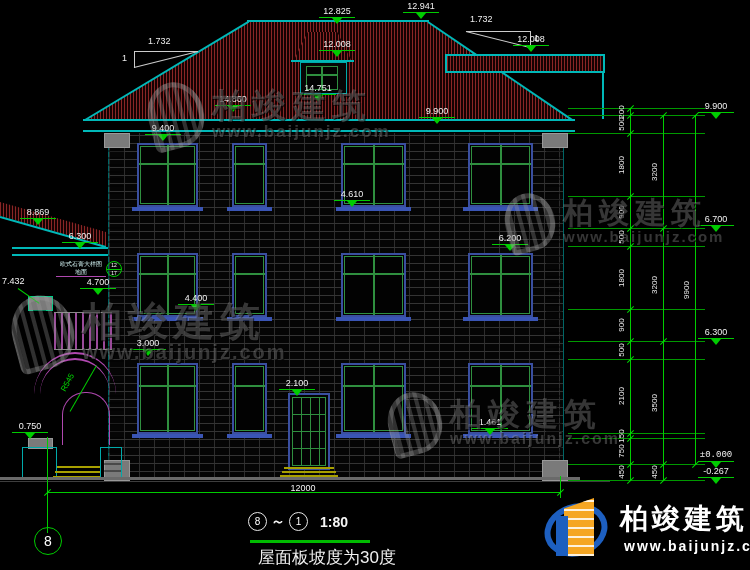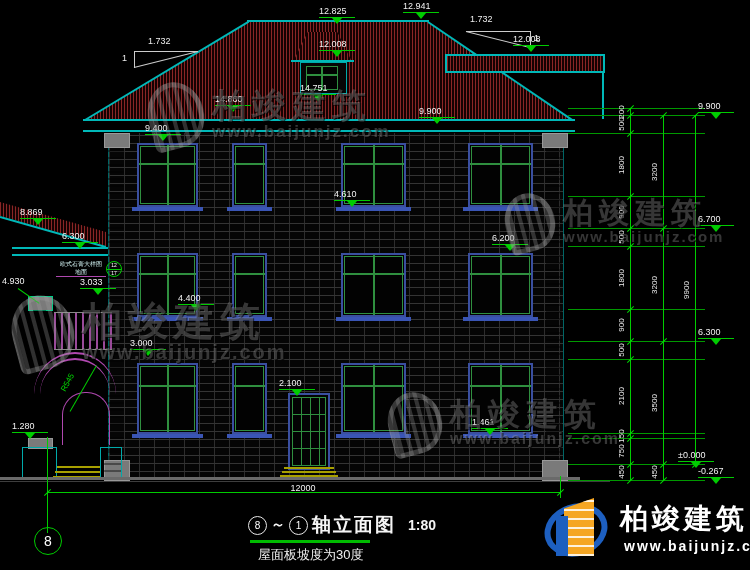--- a/index.html
+++ b/index.html
@@ -18,21 +18,21 @@
         border-left:1px solid #066;border-right:1px solid #066;}
   .pil{background:linear-gradient(#656565,#575757);
        background-image:repeating-linear-gradient(0deg,rgba(0,0,0,.4) 0 2px,transparent 2px 7px);}
   .cap{background:#7a7a7a;border:1px solid #999;}
   .win{position:absolute;background:#020202;border:2px solid #3a4fa0;box-sizing:border-box;}
   .win .inner{position:absolute;inset:1px;border:1px solid #2f8f3f;}
   .win .vm{position:absolute;top:0;bottom:0;left:50%;width:2px;margin-left:-1px;background:#2f8f3f;}
   .win .hm{position:absolute;left:0;right:0;top:30%;height:2px;background:#2f8f3f;}
   .sill{position:absolute;height:4px;background:#3a55b5;}
   
-  .mk{position:absolute;transform:translateX(-50%);text-align:left;z-index:30;}
+  .mk{position:absolute;transform:translateX(-50%);text-align:center;z-index:30;}
   .mk .mt{color:#f2f2f2;font-size:9px;white-space:nowrap;display:block;line-height:10px;}
   .mk .ml{height:1px;background:#00cc00;margin:1px auto 0;}
   .mk .tri{width:0;height:0;margin:0 auto;border-left:5px solid transparent;
            border-right:5px solid transparent;border-top:6px solid #00cc00;}
   .vlab{position:absolute;transform:translate(-50%,-50%) rotate(-90deg);font-size:8px;
         color:#ededed;white-space:nowrap;z-index:25;}
   .tick{position:absolute;width:9px;height:1px;background:#00dd00;transform:rotate(-45deg);z-index:26;}
   .exl{position:absolute;height:1px;background:#009900;z-index:20;}
   .vln{position:absolute;width:1px;background:#00cc00;z-index:21;}
   .wm{position:absolute;color:rgba(158,158,158,.34);z-index:40;display:flex;align-items:center;
@@ -184,21 +184,21 @@
   <div class="abs" style="left:56px;top:260px;width:50px;border-bottom:1px solid #b048b0;color:#cfeeee;font-size:6px;line-height:8px;text-align:center;">
     <div>欧式石膏大样图</div>
     <div>地面</div>
   </div>
   <div class="abs" style="left:106px;top:261px;width:16px;height:16px;border:1px solid #00cc00;border-radius:50%;
               color:#fff;font-size:5px;line-height:7px;text-align:center;box-sizing:border-box;">
     <div style="border-bottom:1px solid #00cc00;">12</div>
     <div>17</div>
   </div>
 
-  <div class="abs" style="left:2px;top:276px;color:#f2f2f2;font-size:9px;">4.930</div>
+  <div class="abs" style="left:2px;top:276px;color:#f2f2f2;font-size:9px;">7.432</div>
   <div class="abs grnl" style="left:18px;top:288px;width:26px;height:1px;transform-origin:left center;transform:rotate(35deg);"></div>
 
   <div class="abs" style="left:120px;top:36px;width:100px;height:40px;">
     <span style="position:absolute;left:28px;top:0;color:#eee;font-size:9px;">1.732</span>
     <span style="position:absolute;left:2px;top:17px;color:#eee;font-size:9px;">1</span>
     <div class="abs" style="left:14px;top:15px;width:64px;height:1px;background:#ccc;"></div>
     <div class="abs" style="left:14px;top:15px;width:1px;height:17px;background:#ccc;"></div>
     <div class="abs" style="left:14px;top:31px;width:66px;height:1px;background:#ccc;transform-origin:left center;transform:rotate(-14deg);"></div>
   </div>
   <div class="abs" style="left:462px;top:14px;width:100px;height:40px;">
@@ -278,21 +278,21 @@
         <span class="mt">8.869</span>
         <div class="ml" style="width:36px"></div>
         <div class="tri"></div>
       </div>
       <div class="mk" style="left: 80px; top: 231px;">
         <span class="mt">6.300</span>
         <div class="ml" style="width:36px"></div>
         <div class="tri"></div>
       </div>
       <div class="mk" style="left: 98px; top: 277px;">
-        <span class="mt">3.033</span>
+        <span class="mt">4.700</span>
         <div class="ml" style="width:36px"></div>
         <div class="tri"></div>
       </div>
       <div class="mk" style="left: 196px; top: 293px;">
         <span class="mt">4.400</span>
         <div class="ml" style="width:36px"></div>
         <div class="tri"></div>
       </div>
       <div class="mk" style="left: 148px; top: 338px;">
         <span class="mt">3.000</span>
@@ -303,40 +303,40 @@
         <span class="mt">2.100</span>
         <div class="ml" style="width:36px"></div>
         <div class="tri"></div>
       </div>
       <div class="mk" style="left: 490px; top: 417px;">
         <span class="mt">1.461</span>
         <div class="ml" style="width:36px"></div>
         <div class="tri"></div>
       </div>
       <div class="mk" style="left: 30px; top: 421px;">
-        <span class="mt">1.280</span>
+        <span class="mt">0.750</span>
         <div class="ml" style="width:36px"></div>
         <div class="tri"></div>
       </div>
       <div class="mk" style="left: 716px; top: 101px;">
         <span class="mt">9.900</span>
         <div class="ml" style="width:36px"></div>
         <div class="tri"></div>
       </div>
       <div class="mk" style="left: 716px; top: 214px;">
         <span class="mt">6.700</span>
         <div class="ml" style="width:36px"></div>
         <div class="tri"></div>
       </div>
       <div class="mk" style="left: 716px; top: 327px;">
         <span class="mt">6.300</span>
         <div class="ml" style="width:36px"></div>
         <div class="tri"></div>
       </div>
-      <div class="mk" style="left: 696px; top: 450px;">
+      <div class="mk" style="left: 716px; top: 450px; font-family: Liberation Mono, monospace;">
         <span class="mt">±0.000</span>
         <div class="ml" style="width:36px"></div>
         <div class="tri"></div>
       </div>
       <div class="mk" style="left: 716px; top: 466px;">
         <span class="mt">-0.267</span>
         <div class="ml" style="width:36px"></div>
         <div class="tri"></div>
       </div>
       <div class="exl" style="left:568px;top:108px;width:137px;"></div>
@@ -411,25 +411,24 @@
     </div>
 
   <div class="abs" style="left:248px;top:512px;display:flex;align-items:center;gap:4px;">
     <span class="cir" style="width:17px;height:17px;font-size:10px;">
         <span>8</span>
       </span>
     <span class="ttl" style="font-size:14px;">～</span>
     <span class="cir" style="width:17px;height:17px;font-size:10px;">
         <span>1</span>
       </span>
-    <span class="ttl" style="font-size:19px;letter-spacing:2px;">轴立面图</span>
     <span class="ttl" style="font-size:14px;margin-left:8px;">1:80</span>
   </div>
   <div class="abs" style="left:250px;top:540px;width:120px;height:3px;background:#00bb00;"></div>
-  <div class="abs" style="left:258px;top:546px;color:#f0f0f0;font-size:13px;">屋面板坡度为30度</div>
+  <div class="abs" style="left:258px;top:546px;color:#f0f0f0;font-size:17px;">屋面板坡度为30度</div>
 
   <div class="abs" style="left:538px;top:494px;width:212px;height:74px;">
     <div class="abs" style="left:6px;top:10px;width:64px;height:52px;border:6px solid #1d5fc0;border-radius:50%;
                 transform:rotate(-18deg);box-sizing:border-box;"></div>
     <div class="abs" style="left:26px;top:4px;width:30px;height:58px;background:#f5a623;
                 clip-path:polygon(0 18%,100% 0,100% 100%,0 100%);
                 background-image:repeating-linear-gradient(0deg,rgba(255,255,255,.85) 0 2px,transparent 2px 9px);"></div>
     <div class="abs" style="left:18px;top:22px;width:12px;height:40px;background:#1d5fc0;"></div>
     <div class="abs" style="left:82px;top:6px;color:#fff;font-weight:bold;font-size:28px;letter-spacing:4px;">柏竣建筑</div>
     <div class="abs" style="left:86px;top:44px;color:#fff;font-weight:bold;font-size:14px;letter-spacing:2px;">www.baijunjz.com</div>

